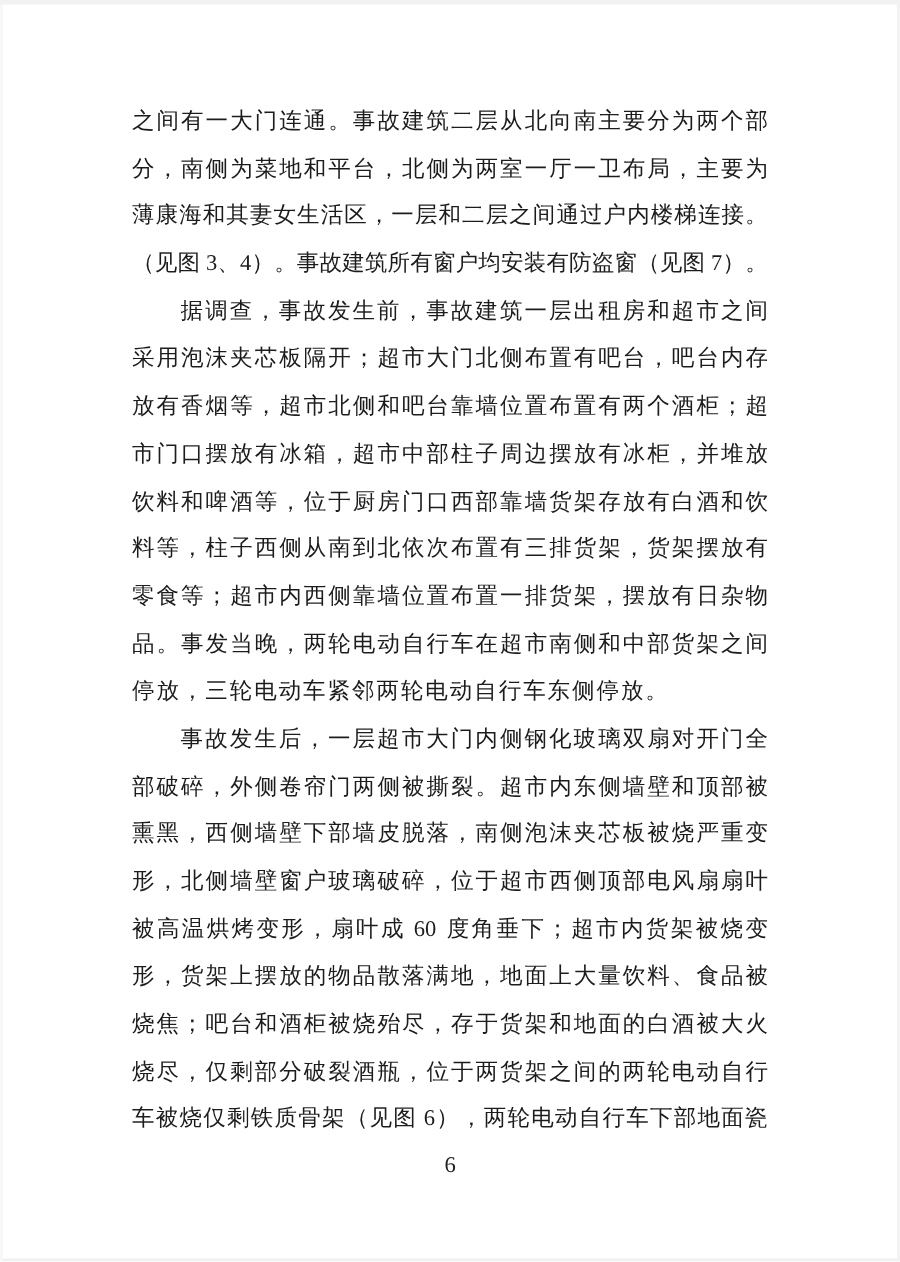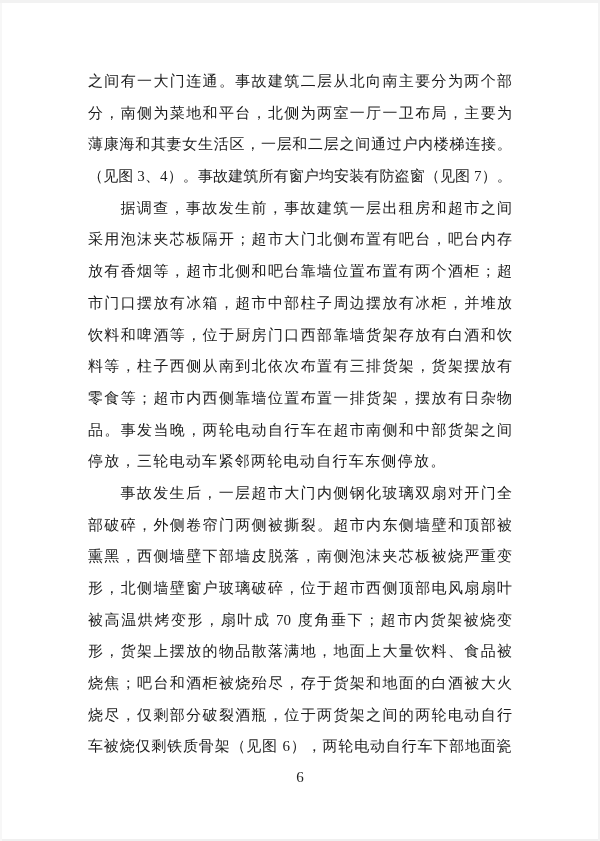--- a/index.html
+++ b/index.html
@@ -550,21 +550,21 @@
         <span>温</span>
         <span>烘</span>
         <span>烤</span>
         <span>变</span>
         <span>形</span>
         <span>，</span>
         <span>扇</span>
         <span>叶</span>
         <span>成</span>
         <span> </span>
-        <span>70</span>
+        <span>60</span>
         <span> </span>
         <span>度</span>
         <span>角</span>
         <span>垂</span>
         <span>下</span>
         <span>；</span>
         <span>超</span>
         <span>市</span>
         <span>内</span>
         <span>货</span>

